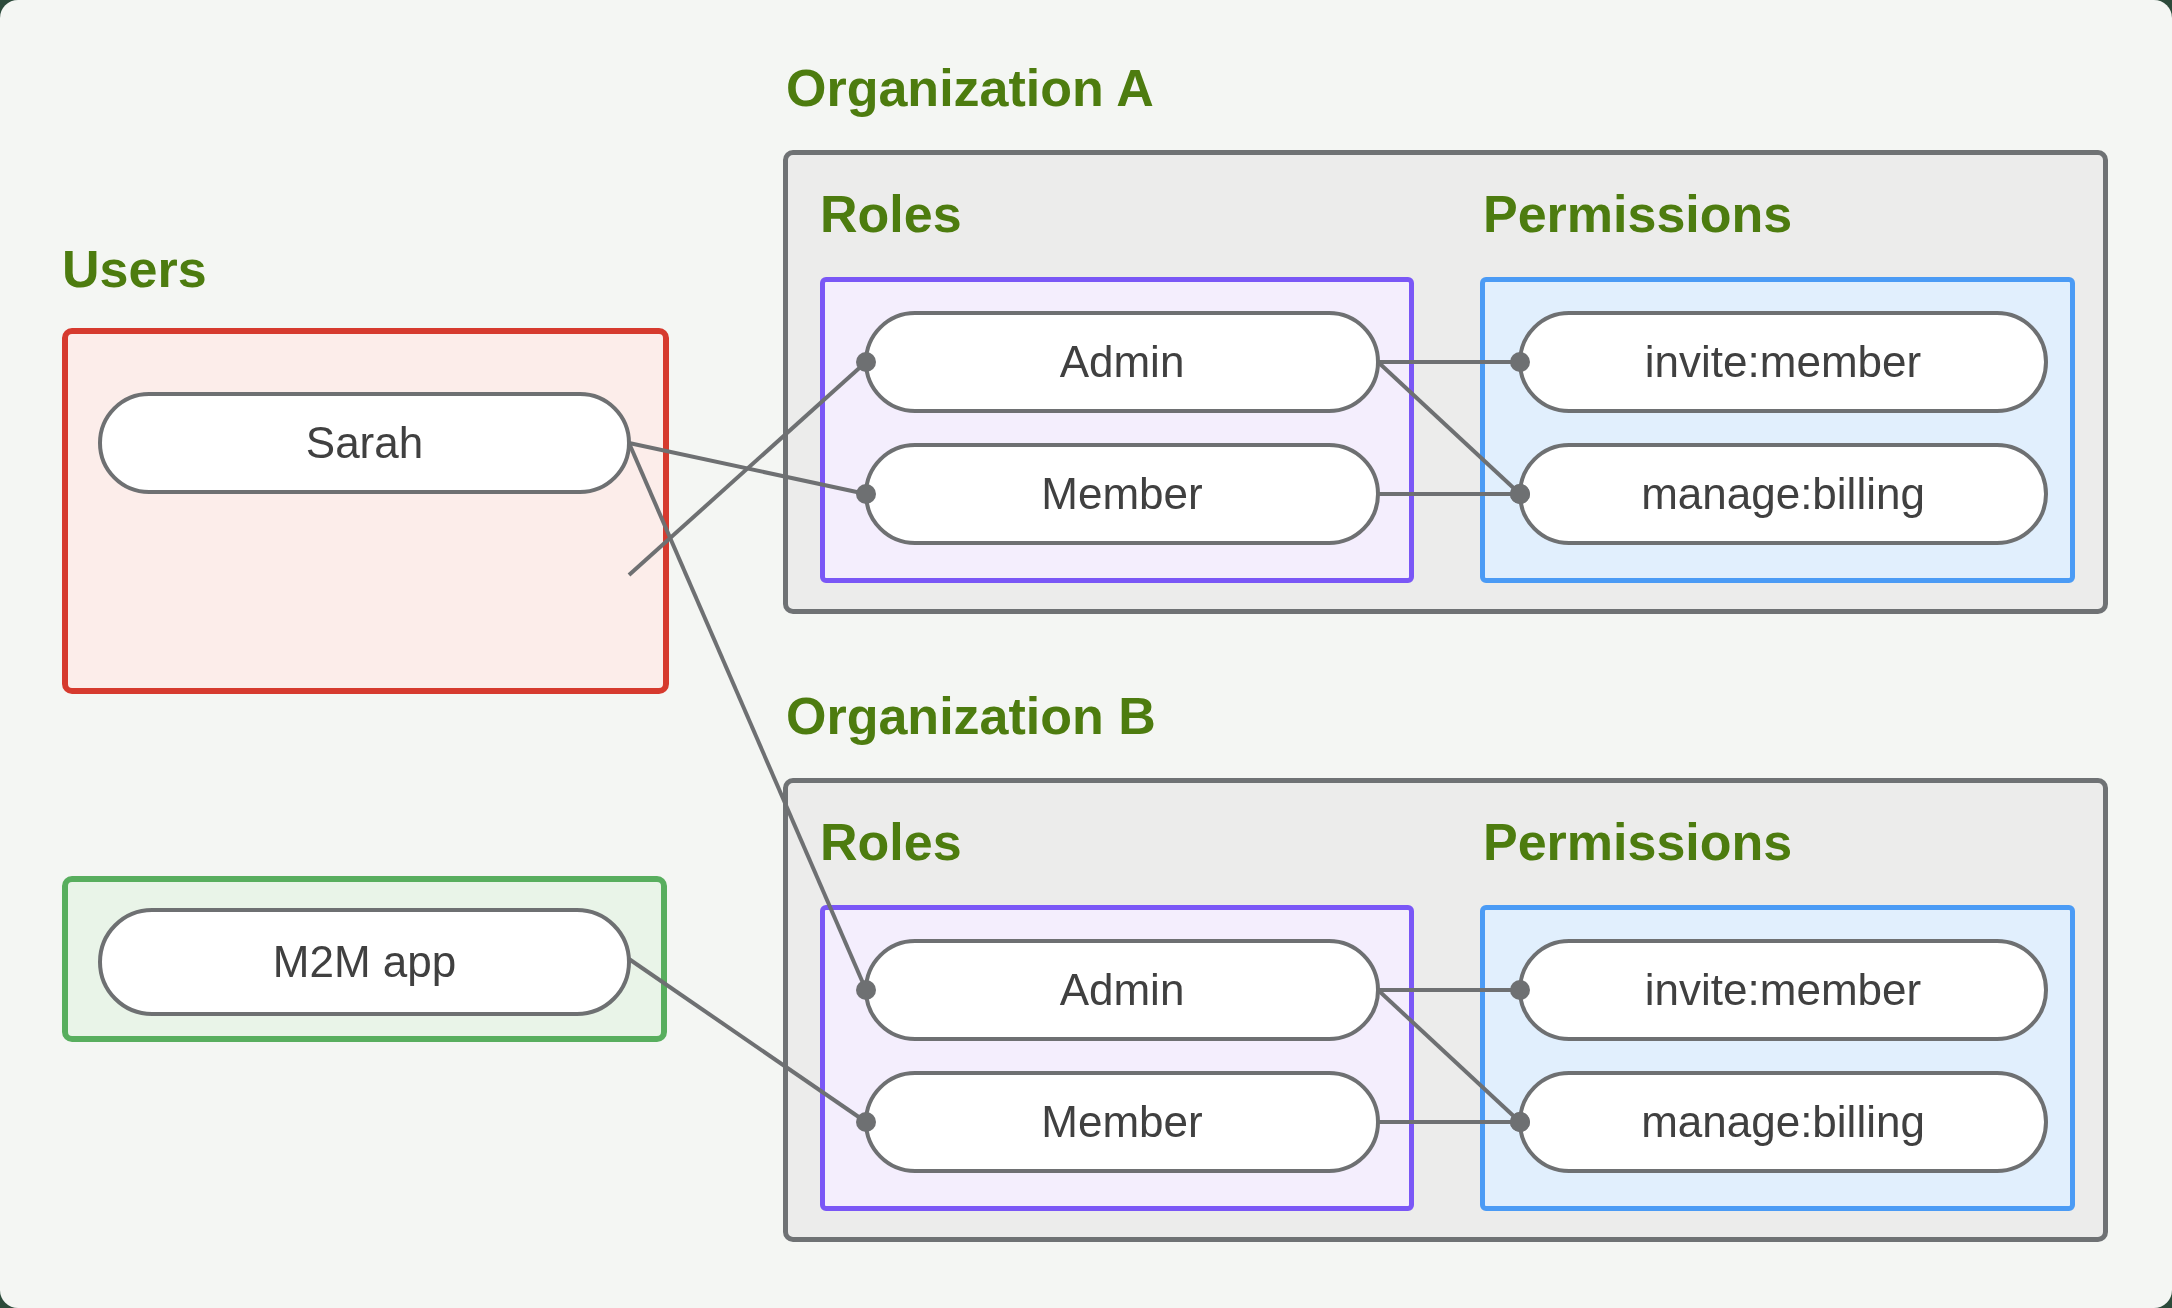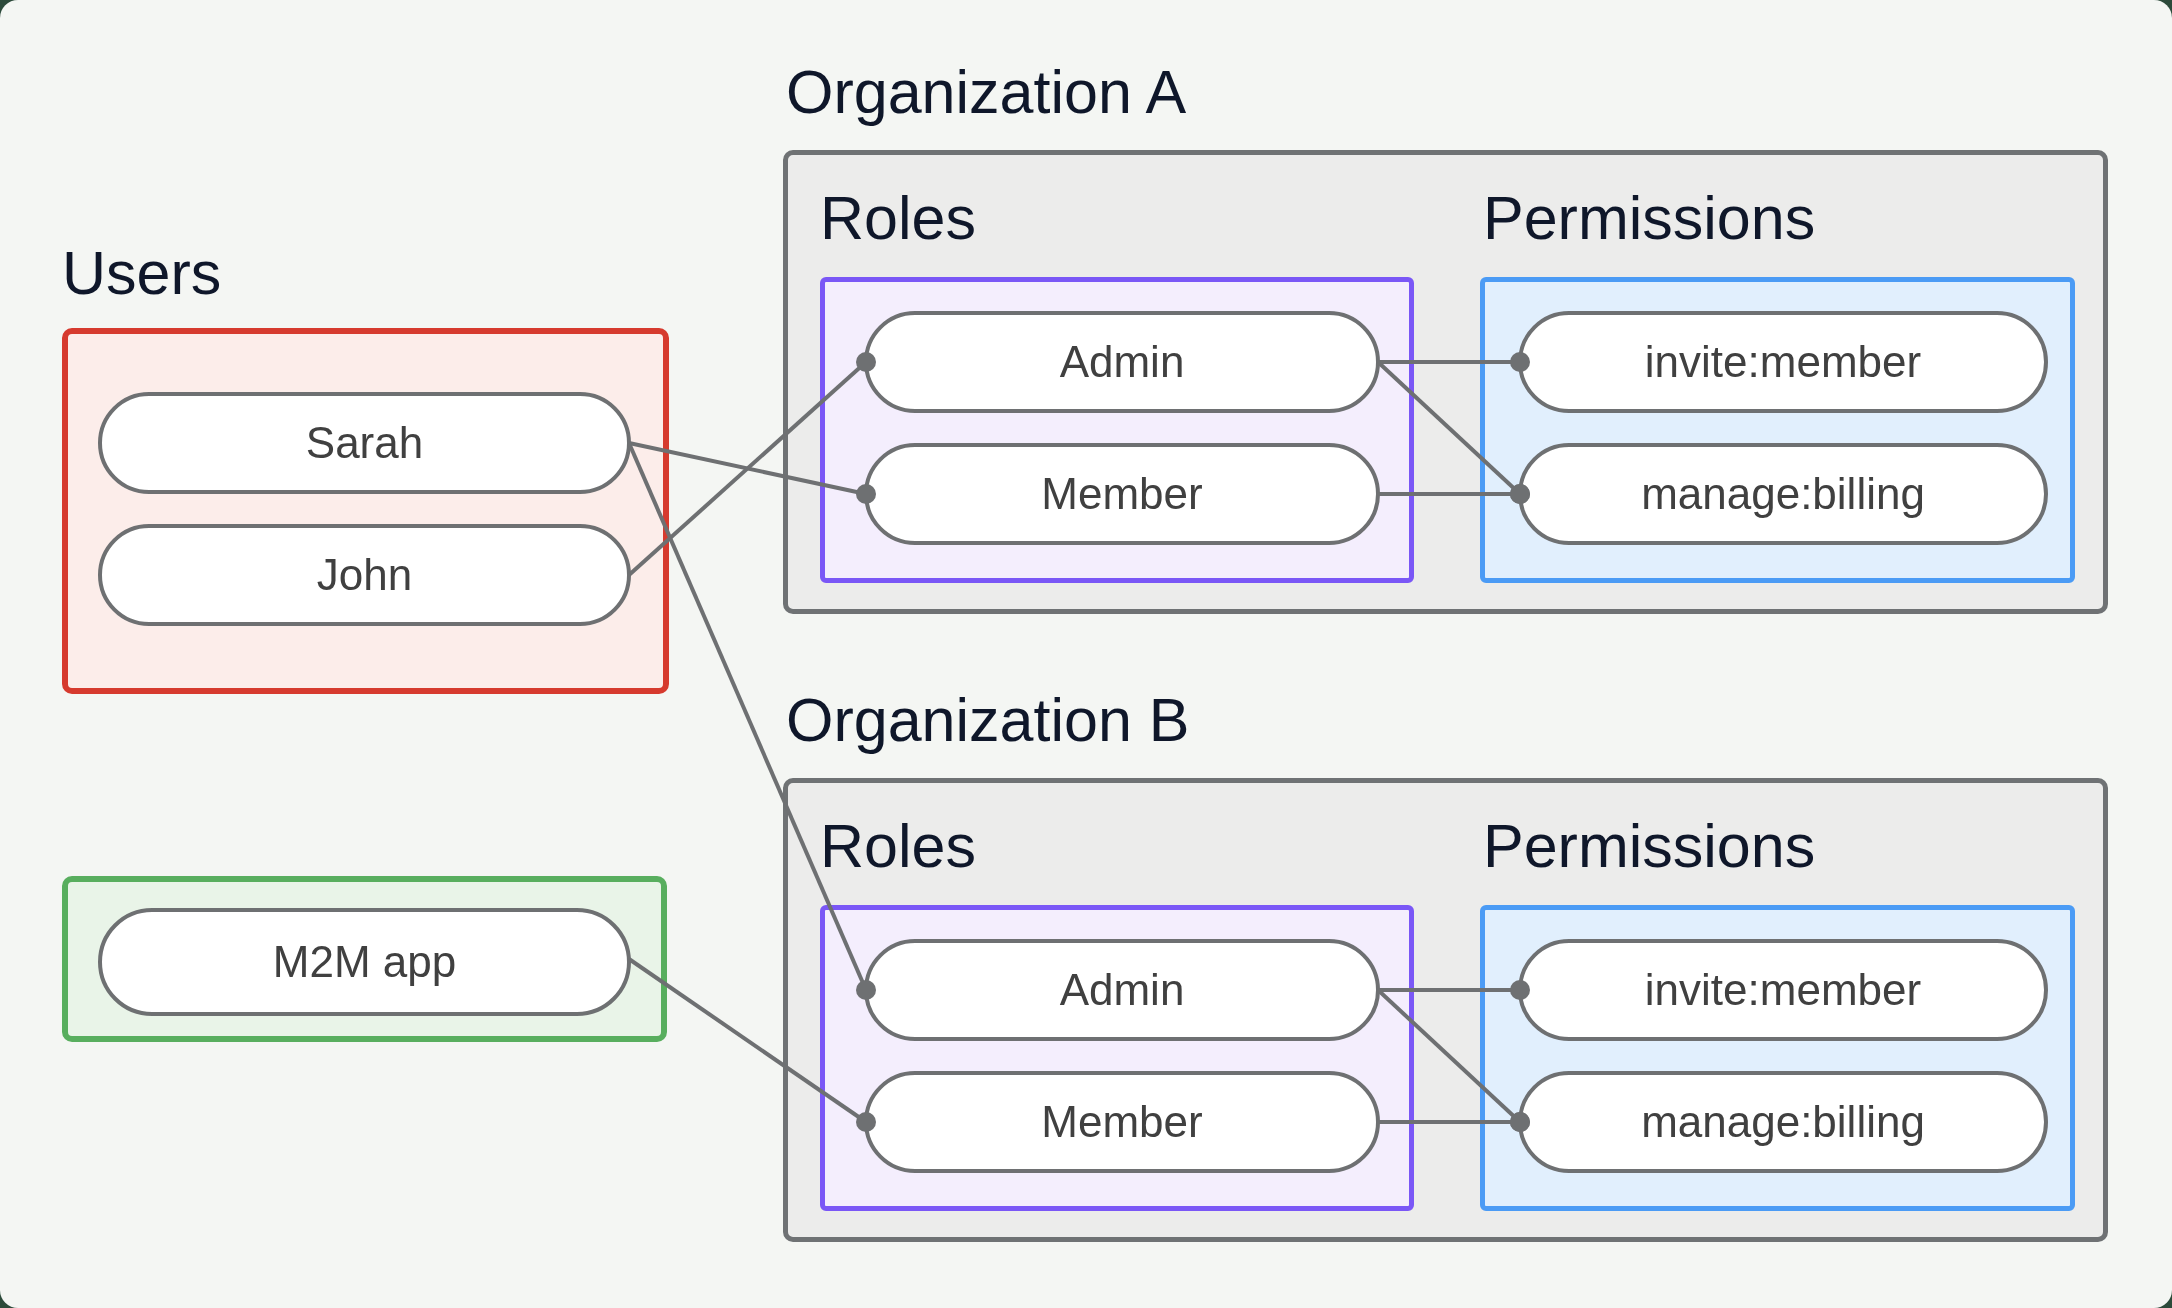--- a/index.html
+++ b/index.html
@@ -10,24 +10,24 @@
     position: relative;
   }
   .panel {
     position: absolute; inset: 0;
     background: var(--panel-bg, #f4f6f3);
     border-radius: 18px;
     overflow: hidden;
   }
   .heading {
     position: absolute;
-    font-size: 61px;
-    font-weight: 400;
+    font-size: 52px;
+    font-weight: 700;
     line-height: 1;
-    color: #0f172a;
+    color: #4d7c0f;
     white-space: nowrap;
   }
   .group-box { position: absolute; border-radius: 10px; }
   .users-box  { background: var(--users-fill);  border: 6px solid var(--users-border); }
   .m2m-box    { background: var(--m2m-fill);    border: 6px solid var(--m2m-border); }
   .org-box    { background: var(--org-fill);    border: 5px solid var(--org-border); }
   .roles-box  { background: var(--roles-fill);  border: 5px solid var(--roles-border); border-radius: 6px; }
   .perms-box  { background: var(--perms-fill);  border: 5px solid var(--perms-border); border-radius: 6px; }
   .pill {
     position: absolute;
@@ -49,23 +49,20 @@
 </style>
 </head>
 <body>
 
 <div class="panel">
 
   <div class="heading" style="left:62px; top:243px;">Users</div>
   <div class="group-box users-box" style="left:62px; top:328px; width:607px; height:366px;"></div>
   <div class="pill" style="left:98px; top:392px; width:533px; height:102px;">
     <span>Sarah</span>
-  </div>
-  <div class="pill" style="left:98px; top:524px; width:533px; height:102px;">
-    <span>John</span>
   </div>
 
   <div class="group-box m2m-box" style="left:62px; top:876px; width:605px; height:166px;"></div>
   <div class="pill" style="left:98px; top:908px; width:533px; height:108px;">
     <span>M2M app</span>
   </div>
 
   <div class="heading" style="left:786px; top:62px;">Organization A</div>
   <div class="group-box org-box" style="left:783px; top:150px; width:1325px; height:464px;"></div>
   <div class="heading" style="left:820px; top:188px;">Roles</div>

